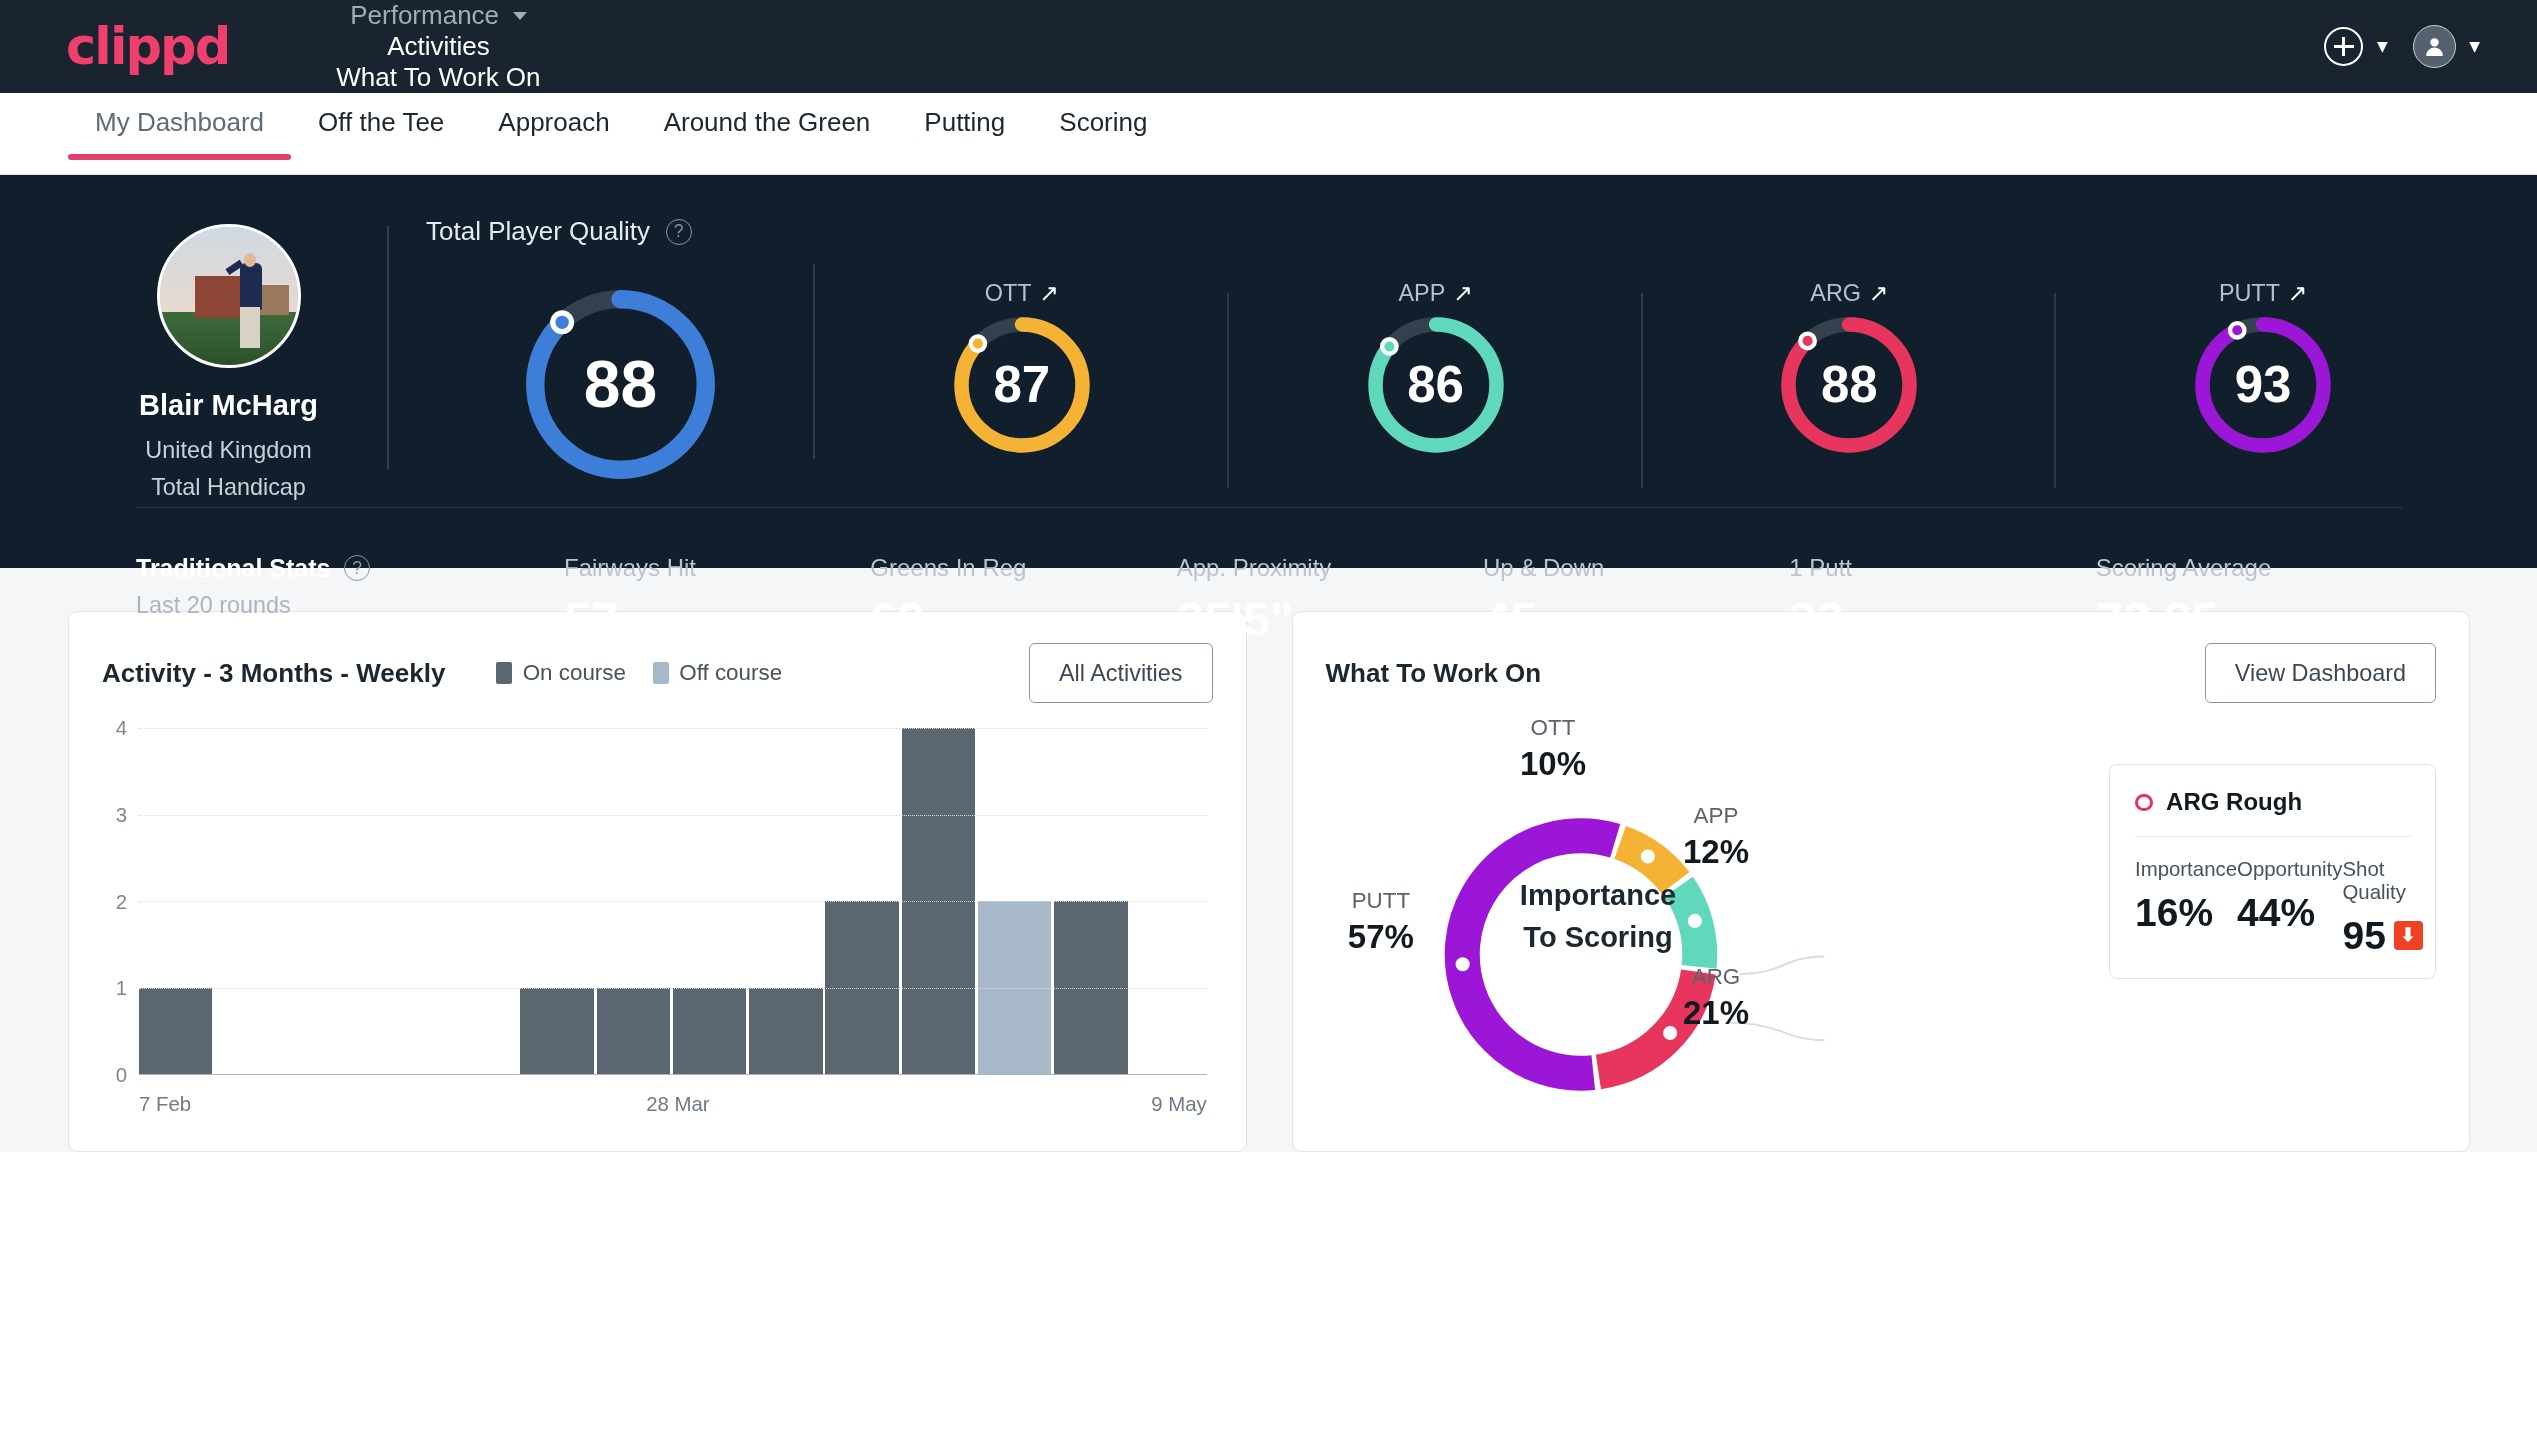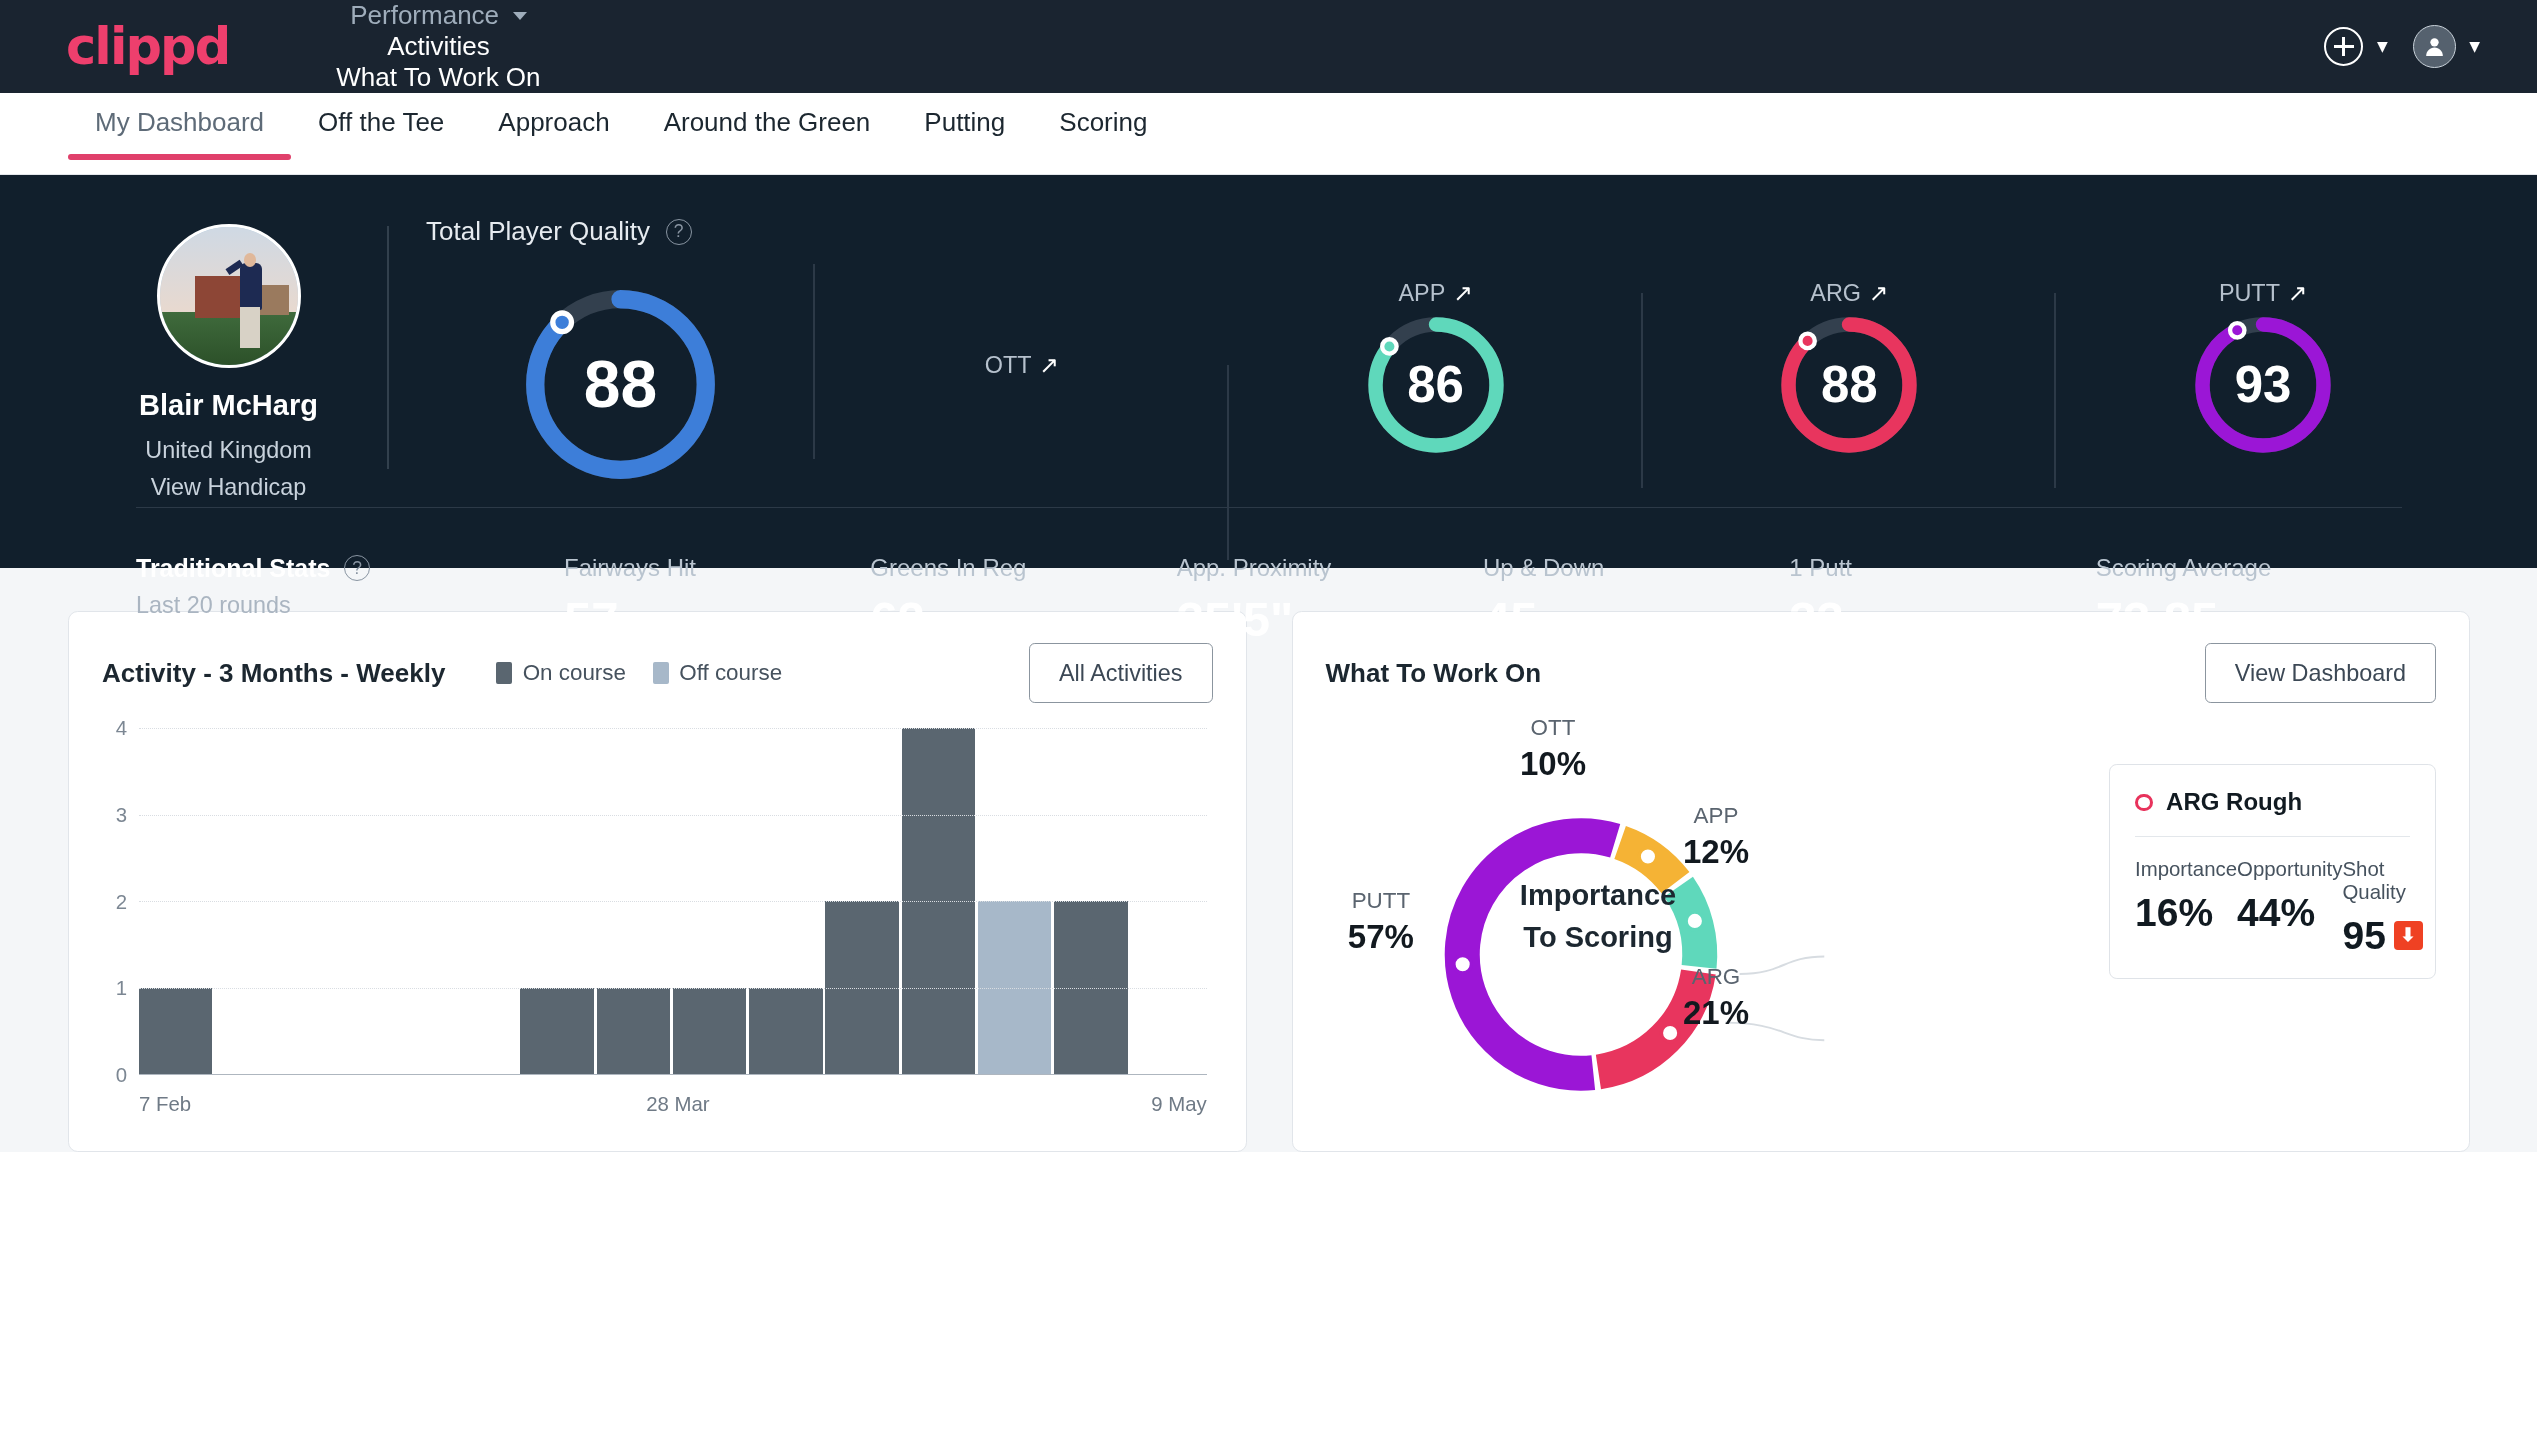--- a/index.html
+++ b/index.html
@@ -286,21 +286,21 @@
           <div class="ph-grass"></div>
         <div class="ph-bldg"></div>
           <div class="ph-bldg2"></div>
         <div class="ph-arm"></div>
           <div class="ph-body"></div>
         <div class="ph-legs"></div>
           <div class="ph-head"></div>
       </div>
       <div class="profile-name">Blair McHarg</div>
       <div class="profile-sub">United Kingdom</div>
-      <div class="profile-sub">View Handicap</div>
+      <div class="profile-sub">Total Handicap</div>
     </div>
 
     <div class="quality">
       <div class="quality-head">
         <span class="quality-title">Total Player Quality</span>
         <span class="q-mark">?</span>
       </div>
 
       <div class="gauges">
 
@@ -313,20 +313,28 @@
               <circle id="dot-main" cx="21.249021550995064" cy="19.383317648300725" r="4.6" fill="#3d7ed9" stroke="#ffffff" stroke-width="2.6"></circle>
             </svg>
             <div class="gauge-num" style="font-size:66px;">88</div>
           </div>
         </div>
 
         <div class="gauge-cell divider">
           <div class="gauge-label">
             <span>OTT</span>
             <span class="arrow-up">↗</span>
+          </div>
+          <div class="gauge-wrap">
+            <svg width="144" height="144" viewBox="0 0 100 100">
+              <circle cx="50" cy="50" r="42" fill="none" stroke="#33404e" stroke-width="10"></circle>
+              <circle id="arc-0" cx="50" cy="50" r="42" fill="none" stroke="#f5b335" stroke-width="10" stroke-linecap="round" transform="rotate(-90 50 50)" stroke-dasharray="229.58759112434208 263.89378290154264"></circle>
+              <circle id="dot-0" cx="19.383317648300704" cy="21.24902155099509" r="5" fill="#f5b335" stroke="#ffffff" stroke-width="3"></circle>
+            </svg>
+            <div class="gauge-num" style="font-size:51px;">87</div>
           </div>
         </div>
 
         <div class="gauge-cell divider">
           <div class="gauge-label">
             <span>APP</span>
             <span class="arrow-up">↗</span>
           </div>
           <div class="gauge-wrap">
             <svg width="144" height="144" viewBox="0 0 100 100">

